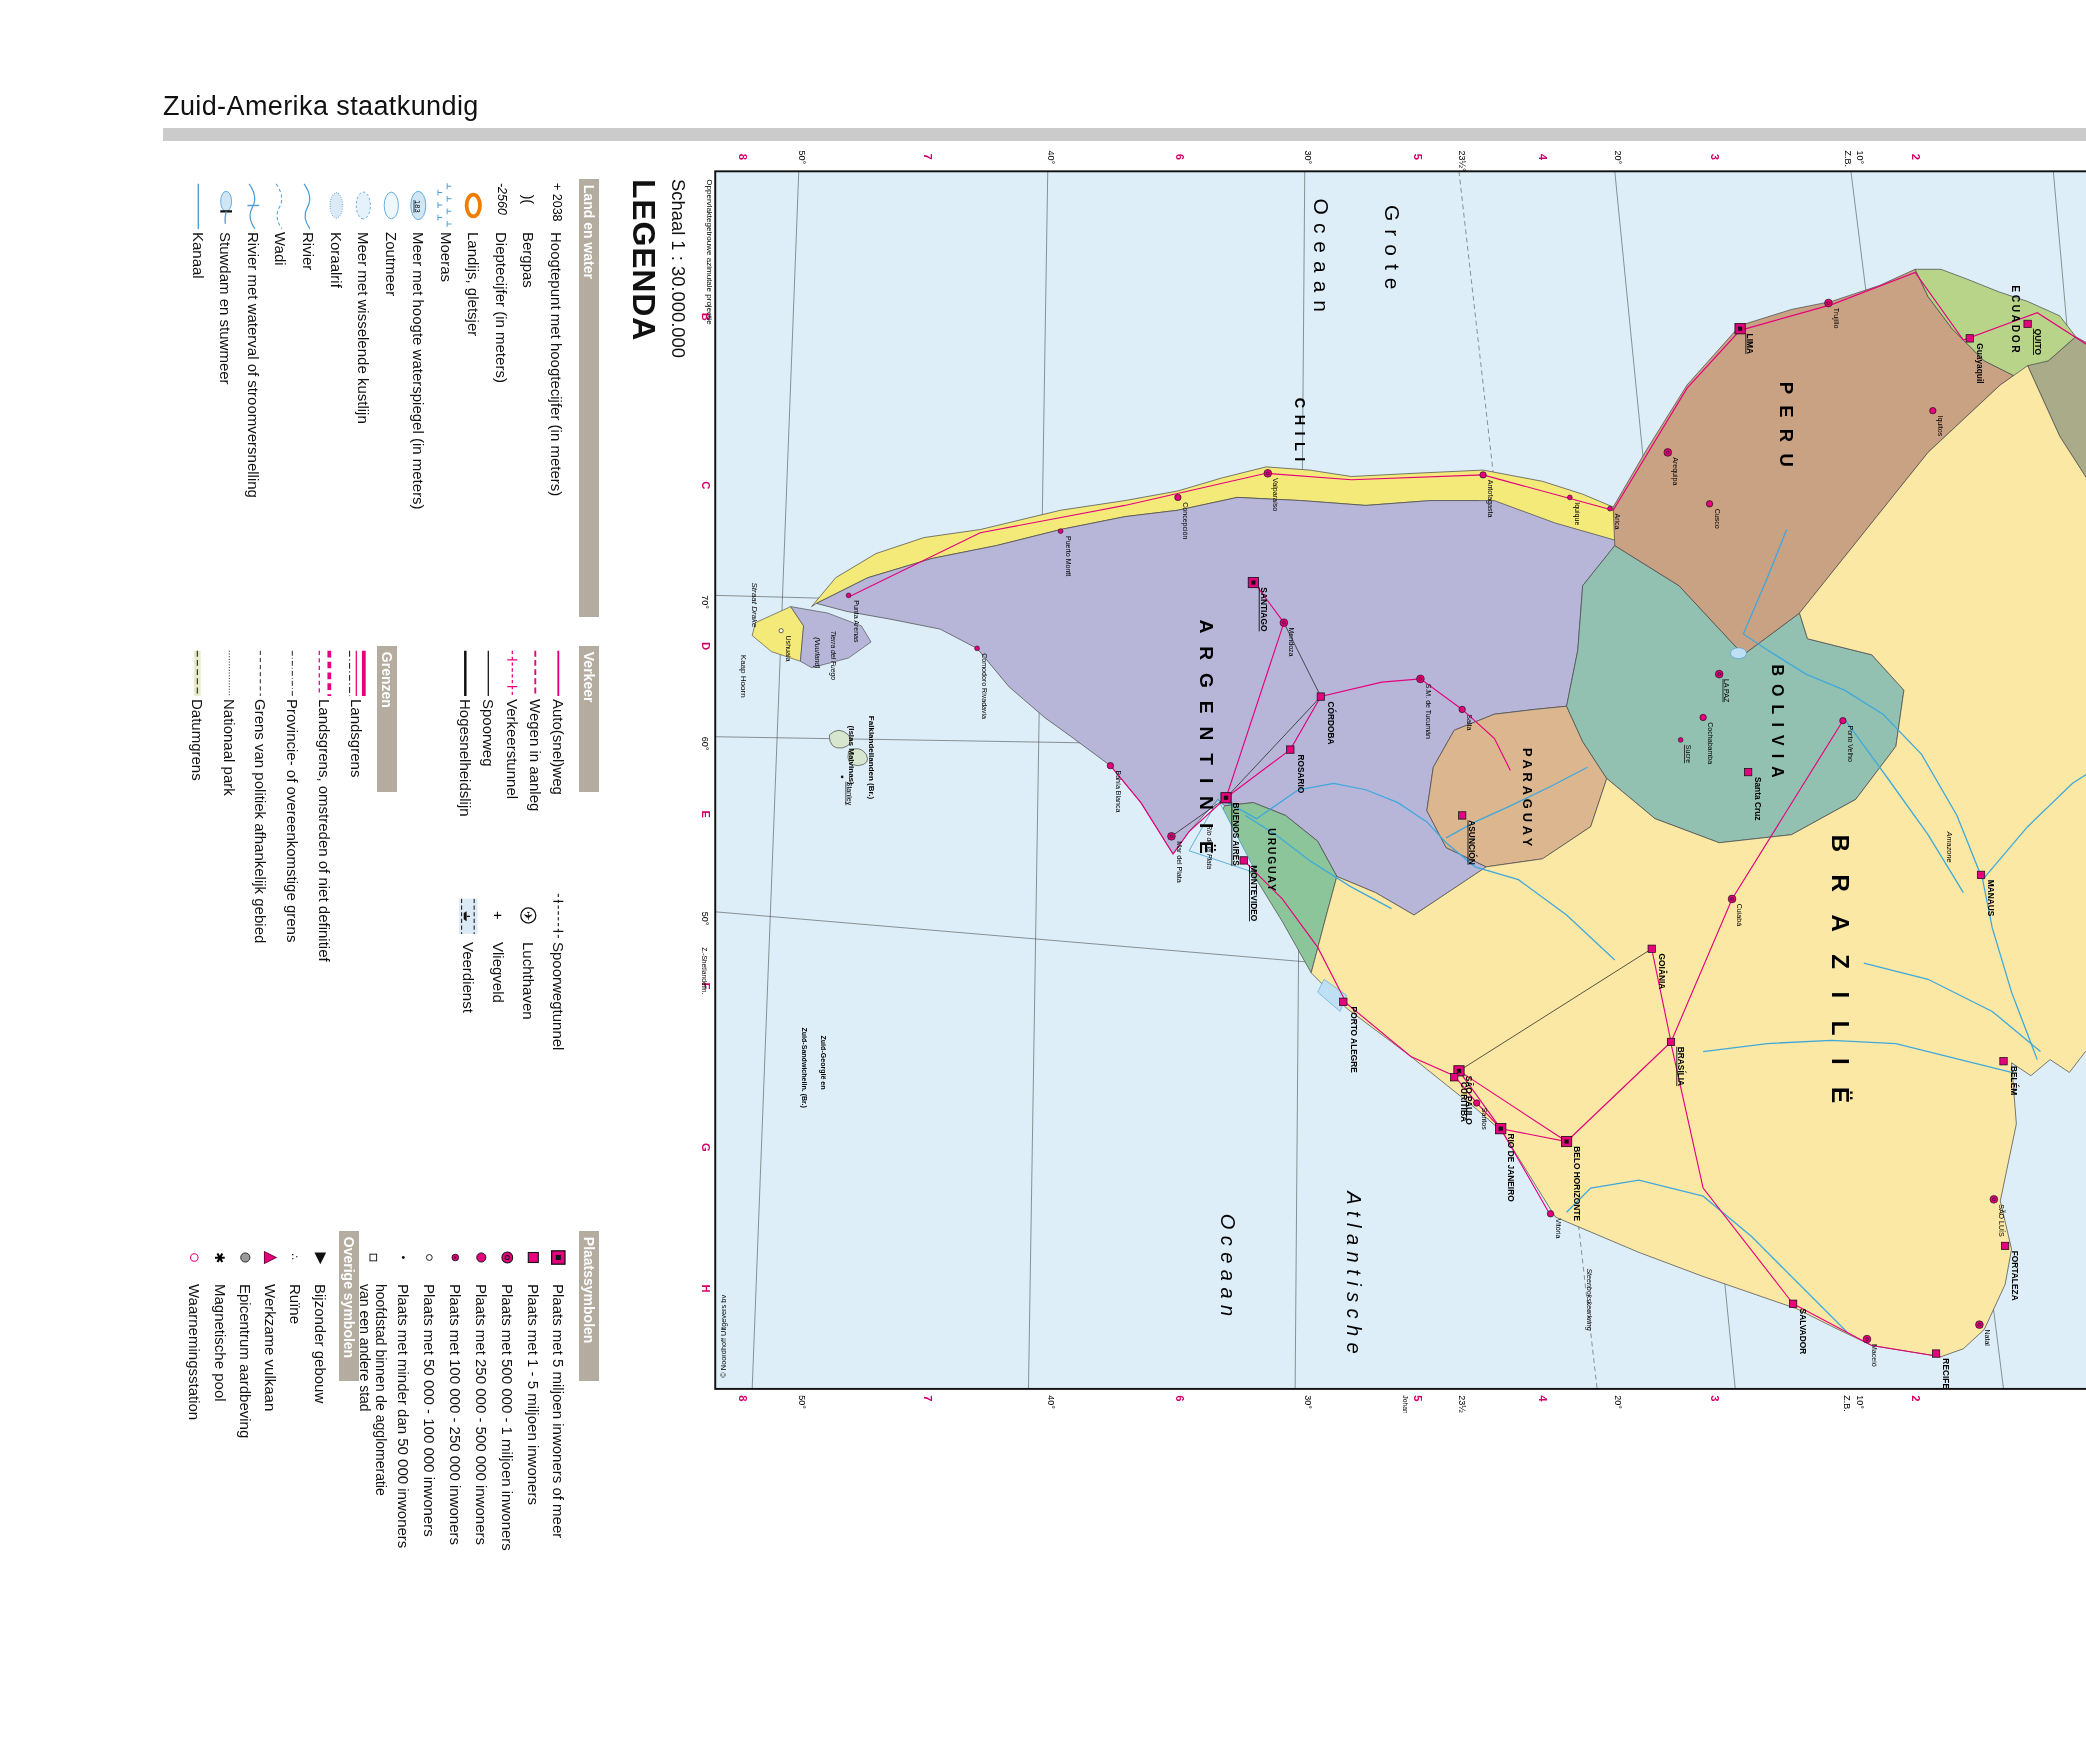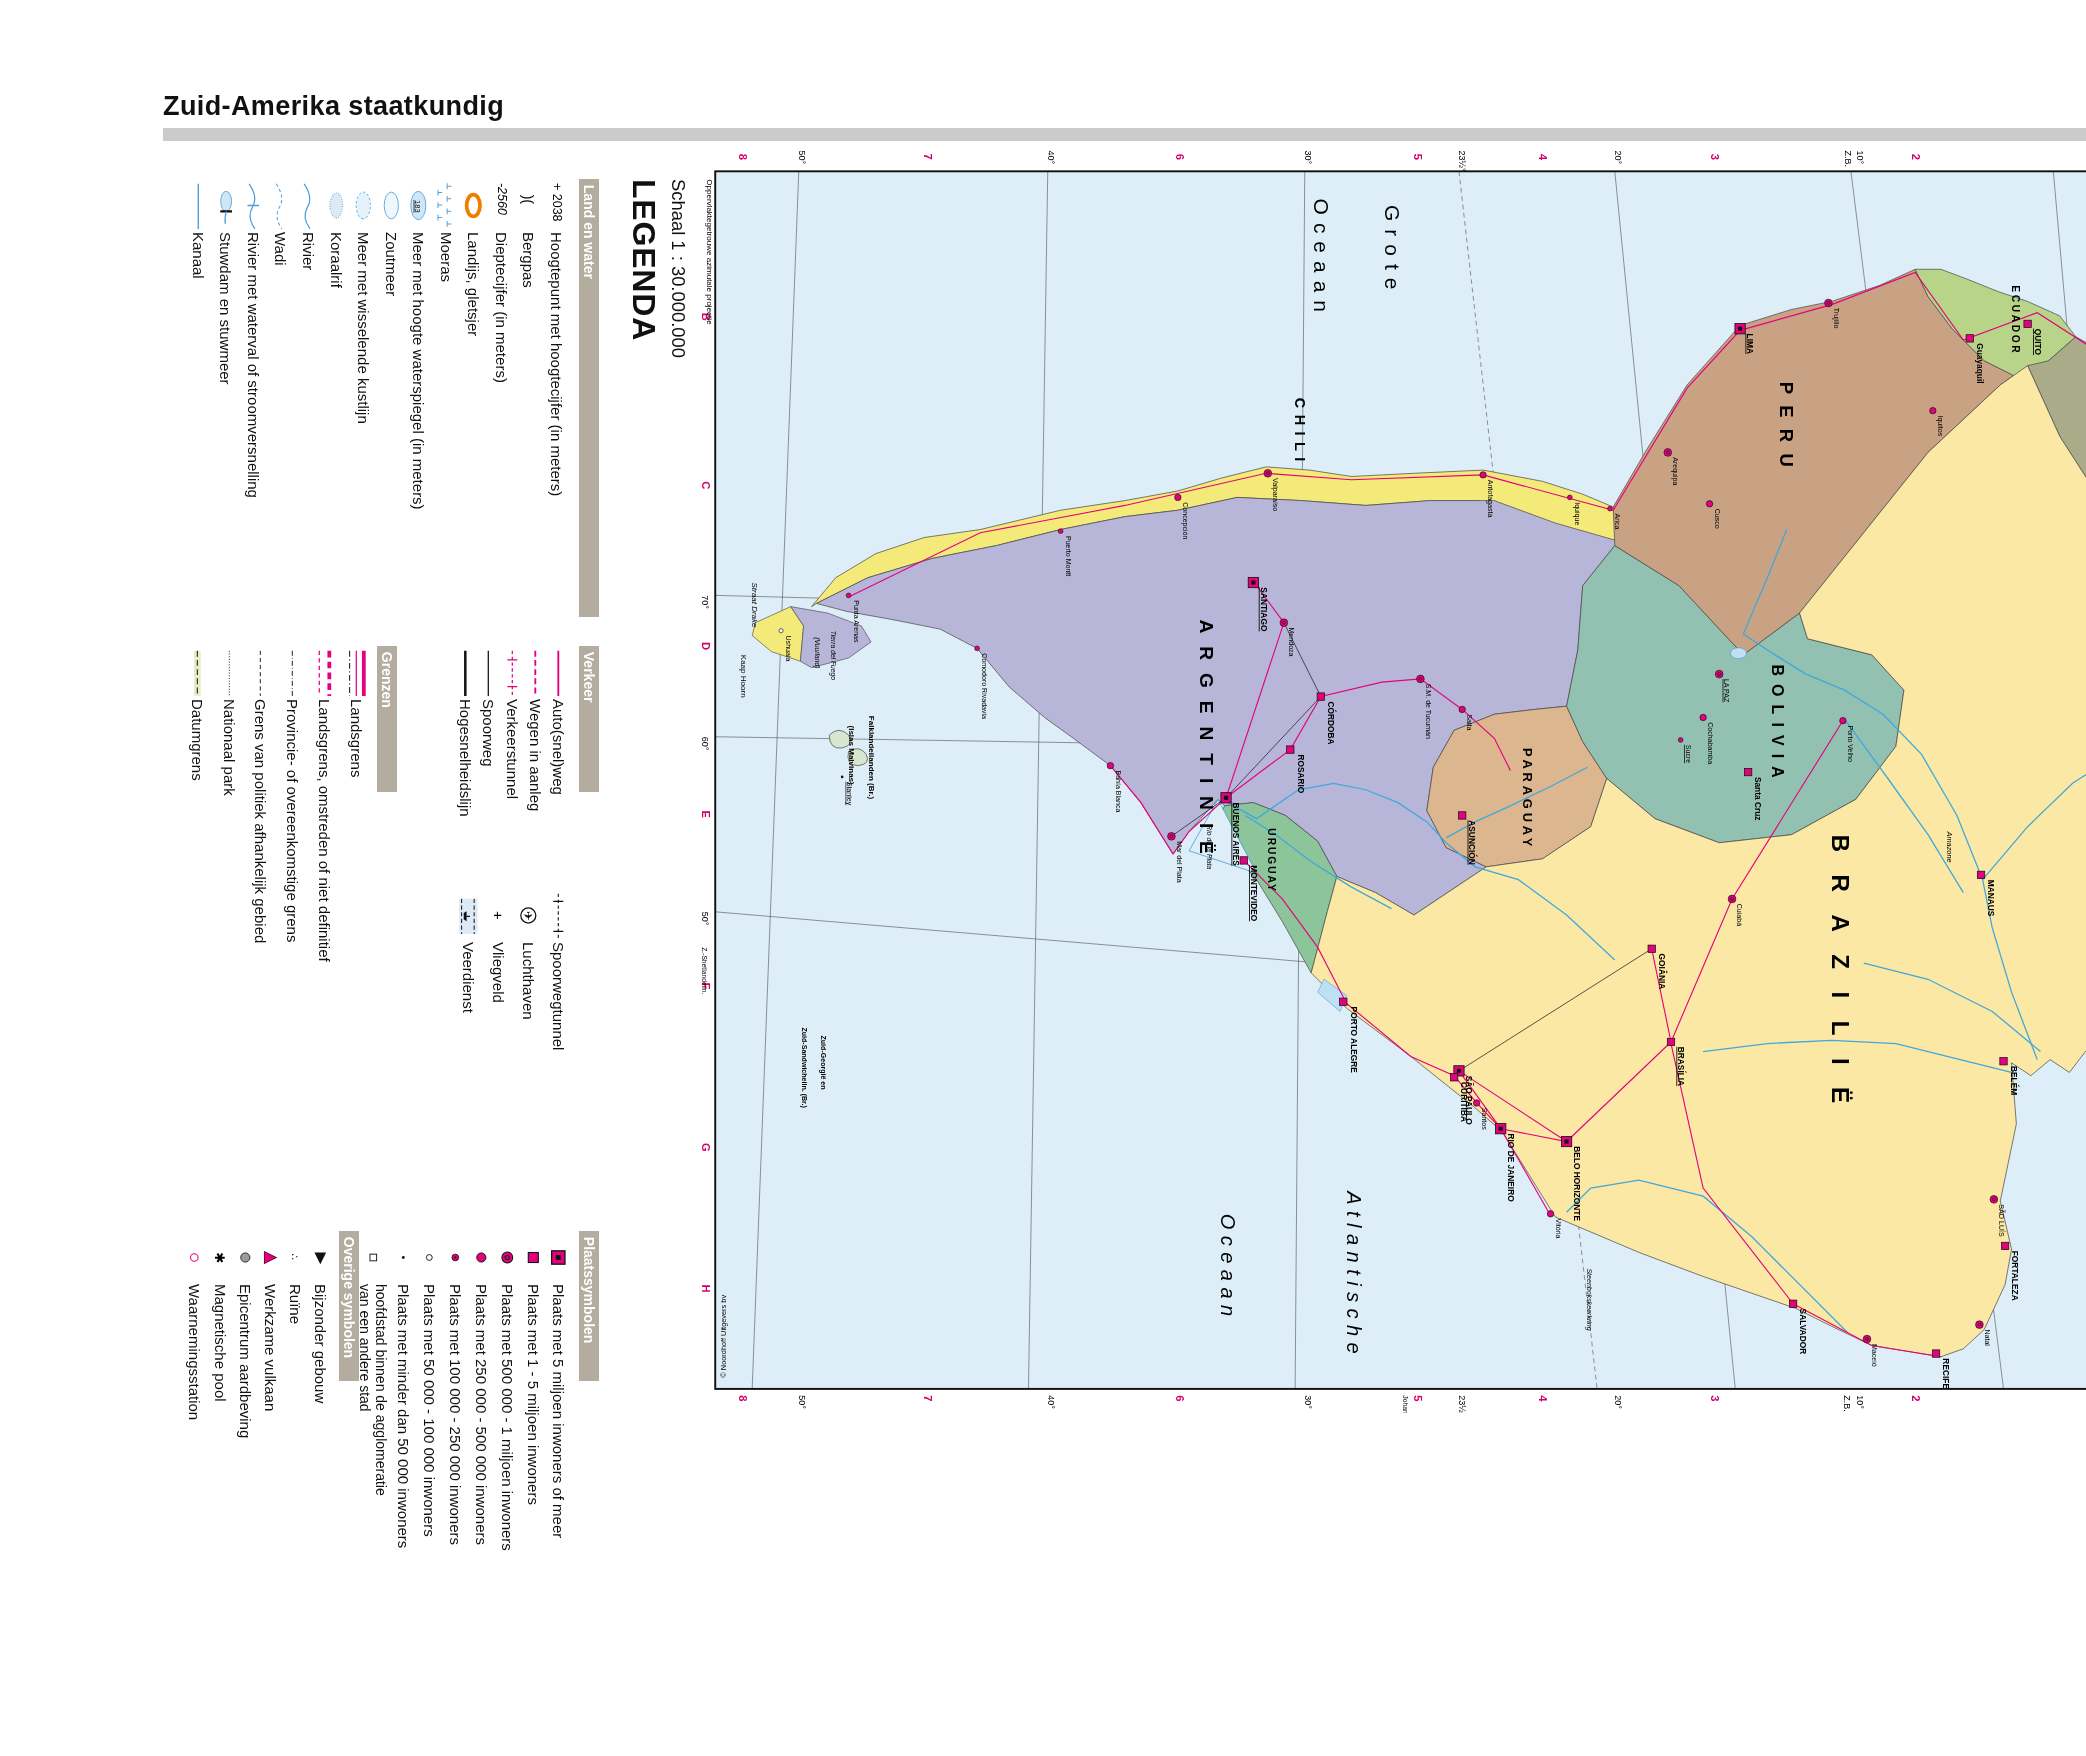--- a/index.html
+++ b/index.html
@@ -1,19 +1,19 @@
 <!DOCTYPE html>
 <html style="font-size:6.7px"><head>
 <meta charset="utf-8">
 <style>
   html,body{margin:0;padding:0;background:#fff;}
   body{width:2485px;height:1757px;position:relative;overflow:hidden;
        font-family:"Liberation Sans","DejaVu Sans",sans-serif;color:#111;}
   .abs{position:absolute;}
-  #page-title{left:163px;top:91px;font-size:27px;font-weight:bold;letter-spacing:0.4px;}
+  #page-title{left:163px;top:91px;font-size:27px;font-weight:normal;letter-spacing:0.4px;}
   #titlebar{left:163px;top:128px;width:2237px;height:13.4px;background:#cbcbcb;}
   
   #legend{left:689px;top:179px;width:1365px;height:551px;
           transform:rotate(90deg);transform-origin:0 0;}
   #legend .sec-bar{position:absolute;height:20px;background:#b3ac9f;color:#fff;
           font-weight:bold;font-size:14px;line-height:20px;padding-left:5.8px;box-sizing:border-box;}
   #legend .scale{position:absolute;left:0;top:0;font-size:18.4px;}
   #legend .leg-title{position:absolute;left:0;top:27px;font-size:32px;font-weight:bold;letter-spacing:0.8px;}
   .lrow{position:absolute;display:flex;align-items:center;}
   .lrow .sym{width:53px;height:23.4px;flex:0 0 53px;}

